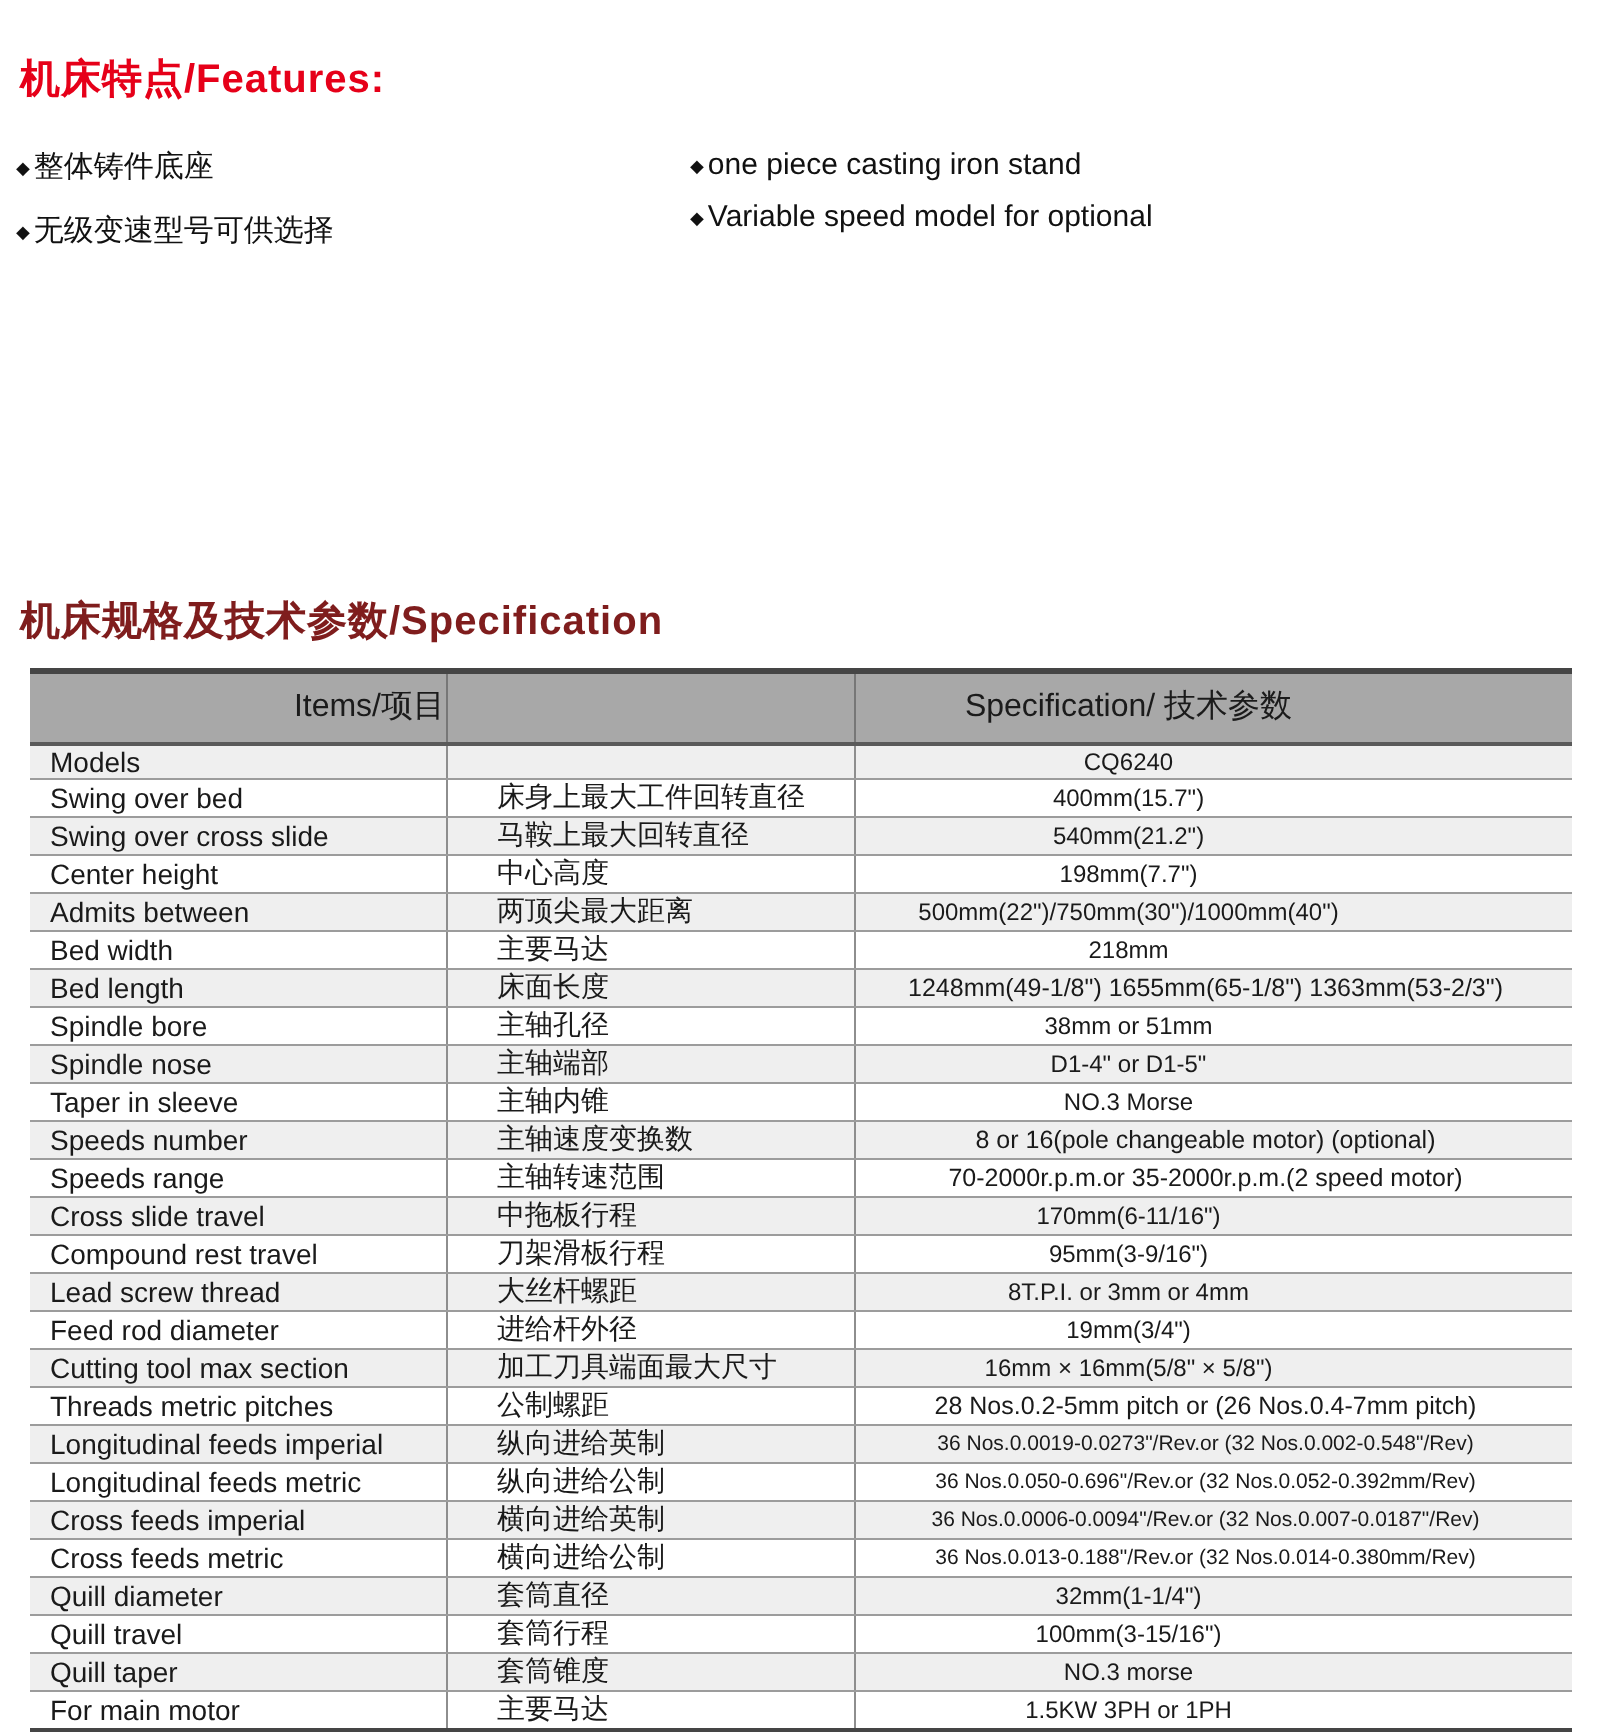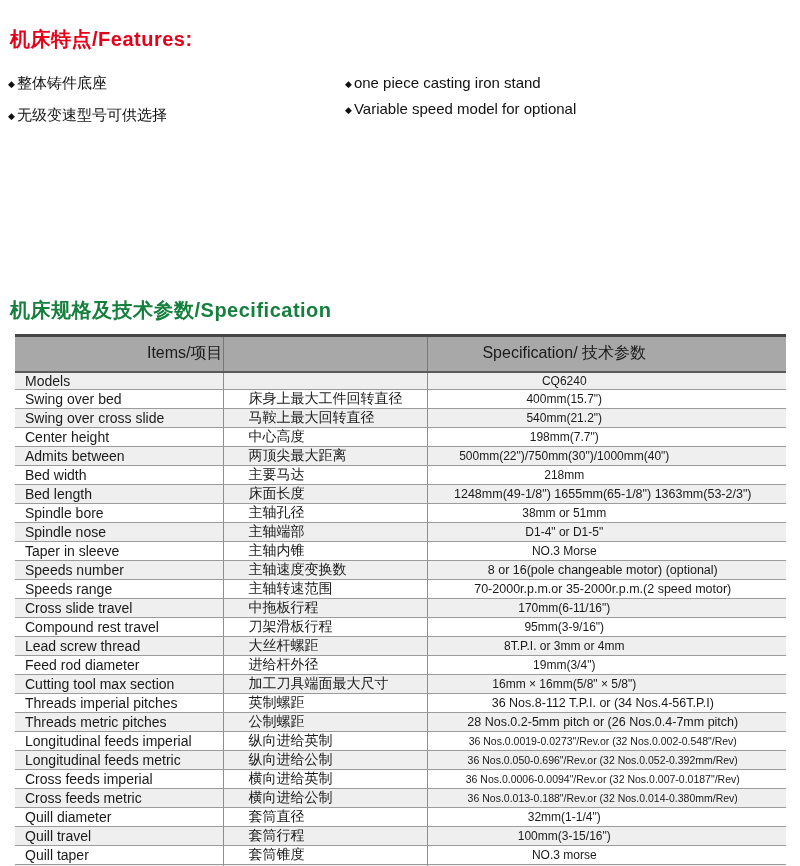--- a/index.html
+++ b/index.html
@@ -53,21 +53,21 @@
 <div class="feature-item f-en-0">
   <span class="bullet">◆</span><span>one piece casting iron stand</span>
 </div>
 <div class="feature-item f-zh-1">
   <span class="bullet">◆</span><span>无级变速型号可供选择</span>
 </div>
 <div class="feature-item f-en-1">
   <span class="bullet">◆</span><span>Variable speed model for optional</span>
 </div>
 
-<h1 class="section-title spec-title" style="color: #15803d;">机床规格及技术参数/Specification</h1>
+<h1 class="section-title spec-title" style="color: #7f1d1d;">机床规格及技术参数/Specification</h1>
 
 <table class="spec">
   <colgroup>
       <col class="col1">
       <col class="col2">
       <col class="col3">
     </colgroup>
   <thead>
     <tr>
       <th class="h1">Items/项目</th>
@@ -155,25 +155,20 @@
         <td class="c1">Feed rod diameter</td>
         <td class="c2">进给杆外径</td>
         <td class="c3">19mm(3/4")</td>
       </tr>
       <tr>
         <td class="c1">Cutting tool max section</td>
         <td class="c2">加工刀具端面最大尺寸</td>
         <td class="c3">16mm × 16mm(5/8" × 5/8")</td>
       </tr>
       <tr>
-        <td class="c1">Threads imperial pitches</td>
-        <td class="c2">英制螺距</td>
-        <td class="c3 sm">36 Nos.8-112 T.P.I. or (34 Nos.4-56T.P.I)</td>
-      </tr>
-      <tr>
         <td class="c1">Threads metric pitches</td>
         <td class="c2">公制螺距</td>
         <td class="c3 sm">28 Nos.0.2-5mm pitch or (26 Nos.0.4-7mm pitch)</td>
       </tr>
       <tr>
         <td class="c1">Longitudinal feeds imperial</td>
         <td class="c2">纵向进给英制</td>
         <td class="c3 xs">36 Nos.0.0019-0.0273"/Rev.or (32 Nos.0.002-0.548"/Rev)</td>
       </tr>
       <tr>

